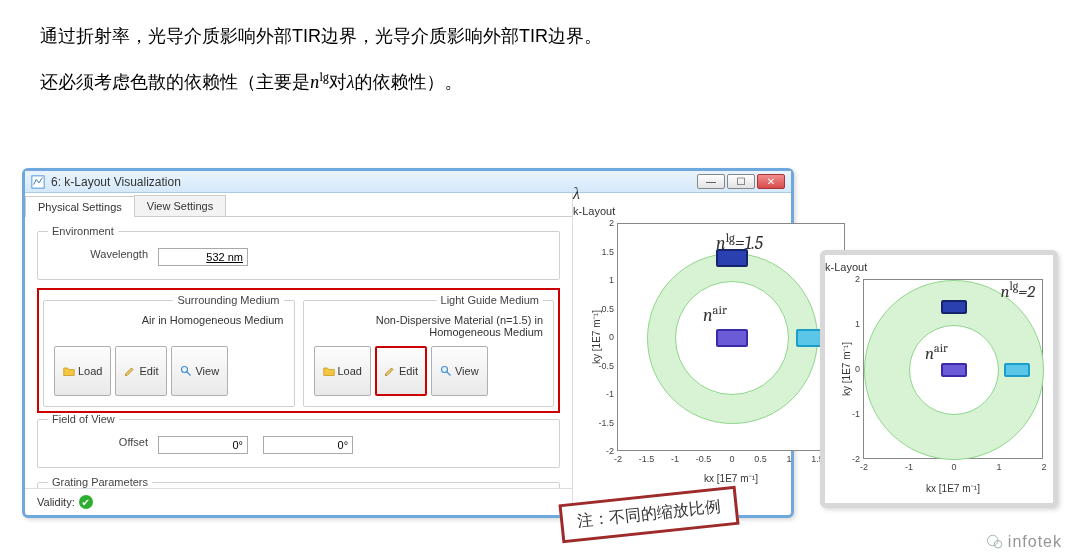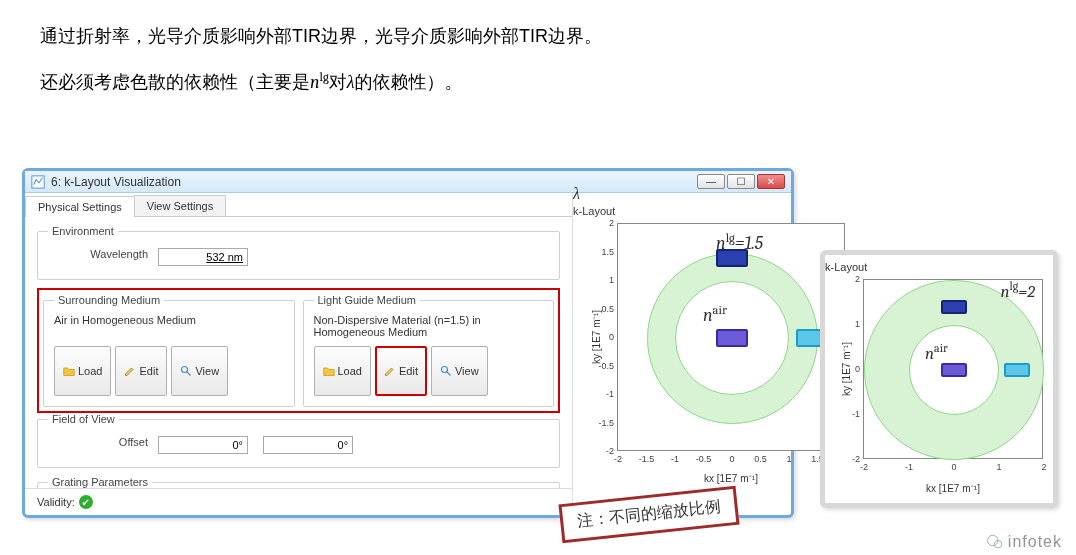--- a/index.html
+++ b/index.html
@@ -26,21 +26,21 @@
 
   fieldset { border: 1px solid #d0d0d0; border-radius: 2px; margin-bottom: 8px; padding: 8px 10px 10px 10px; }
   legend { font-size: 11px; padding: 0 4px; color: #444; }
 
   .row { display: flex; align-items: flex-start; margin: 3px 0; }
   .lbl { width: 110px; text-align: right; padding-right: 10px; color: #444; }
   .txt { border: 1px solid #aaa; background: #fff; height: 18px; padding: 1px 4px; font-size: 11px; text-align: right; }
 
   
   .hl-box { border: 2px solid #cc0000; display: flex; padding: 0; }
-  .hl-box fieldset { border: 1px solid #d0d0d0; flex: 1; margin: 4px; }
+  .hl-box fieldset { border: 1px solid #d0d0d0; flex: 1; margin: 4px; text-align: right; }
 
   .btnrow { display: flex; gap: 4px; margin-top: 6px; }
   .ibtn { display: inline-flex; align-items: center; gap: 3px; border: 1px solid #b0b0b0; background: linear-gradient(#fdfdfd,#e9e9e9); padding: 18px 8px; border-radius: 2px; font-size: 11px; cursor: pointer; }
   .ibtn svg { width: 12px; height: 12px; }
   .ibtn.hl { border: 2px solid #cc0000; padding: 1px 7px; }
 
   
   .gridhdr { display: grid; grid-template-columns: 120px 90px 90px 90px; gap: 6px; margin-bottom: 4px; color: #444; }
 
   .validity { padding: 6px 12px; border-top: 1px solid #ddd; display: flex; align-items: center; gap: 4px; }

